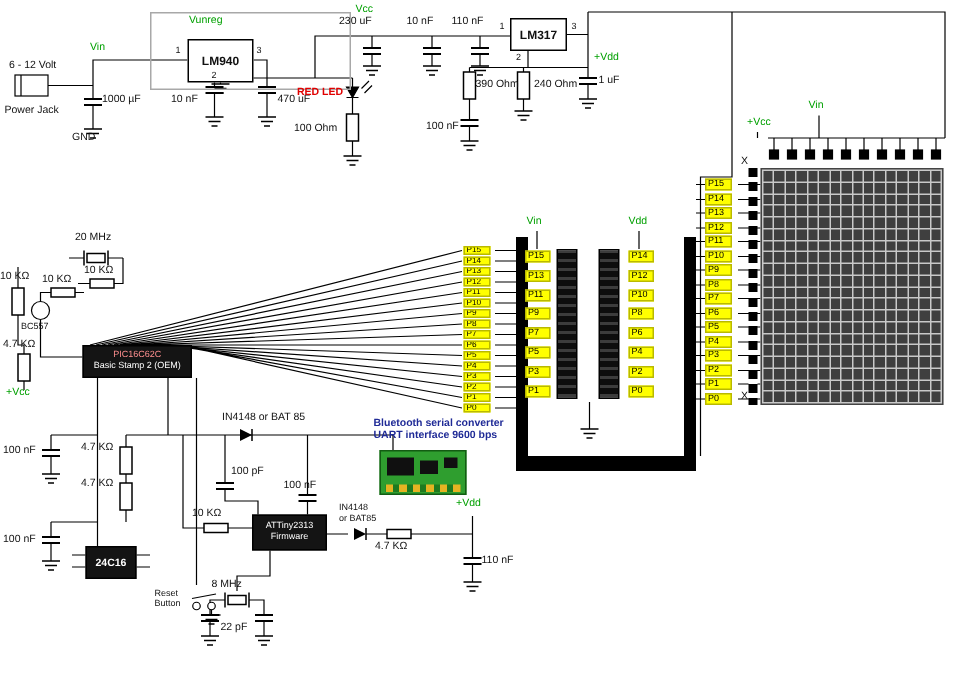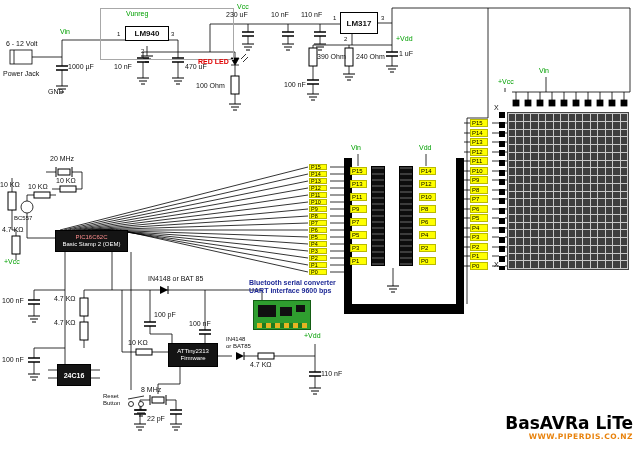--- a/index.html
+++ b/index.html
@@ -169,21 +169,21 @@
         <use href="#gnd" x="141" y="410"></use>
     </g>
   </svg>
 
   <div class="box-outline" style="left:100px;top:8px;width:134px;height:52px"></div>
 
   <div class="lbl" style="left:6px;top:40px">6 - 12 Volt</div>
   <div class="lbl" style="left:3px;top:70px">Power Jack</div>
   <div class="lbl green" style="left:60px;top:28px">Vin</div>
   <div class="lbl green" style="left:126px;top:10px">Vunreg</div>
-  <div class="reg" style="left:125px;top:26px;width:44px;height:15px">
+  <div class="reg" style="left:125px;top:26px;width:44px;height:29px">
       <span>LM940</span>
     </div>
   <div class="lbl lbl-s" style="left:117px;top:31px">1</div>
   <div class="lbl lbl-s" style="left:141px;top:48px">2</div>
   <div class="lbl lbl-s" style="left:171px;top:31px">3</div>
   <div class="lbl" style="left:68px;top:63px">1000 µF</div>
   <div class="lbl" style="left:114px;top:63px">10 nF</div>
   <div class="lbl" style="left:185px;top:63px">470 uF</div>
   <div class="lbl" style="left:48px;top:88px">GND</div>
   <div class="lbl red" style="left:198px;top:58px">RED LED</div>
@@ -637,18 +637,14 @@
   <div class="lbl lbl-s" style="left:226px;top:343px">or BAT85</div>
   <div class="lbl" style="left:250px;top:361px">4.7 KΩ</div>
   <div class="lbl green" style="left:304px;top:332px">+Vdd</div>
   <div class="lbl" style="left:321px;top:370px">110 nF</div>
   <div class="lbl" style="left:2px;top:356px">100 nF</div>
   <div class="lbl lbl-s" style="left:103px;top:393px">Reset</div>
   <div class="lbl lbl-s" style="left:103px;top:400px">Button</div>
   <div class="lbl" style="left:141px;top:386px">8 MHz</div>
   <div class="lbl" style="left:147px;top:415px">22 pF</div>
 
-  <div class="logo">
-    <div class="logo-title">BasAVRa LiTe</div>
-    <div class="logo-site">WWW.PIPERDIS.CO.NZ</div>
-  </div>
 
 </div>
 
 </body></html>

